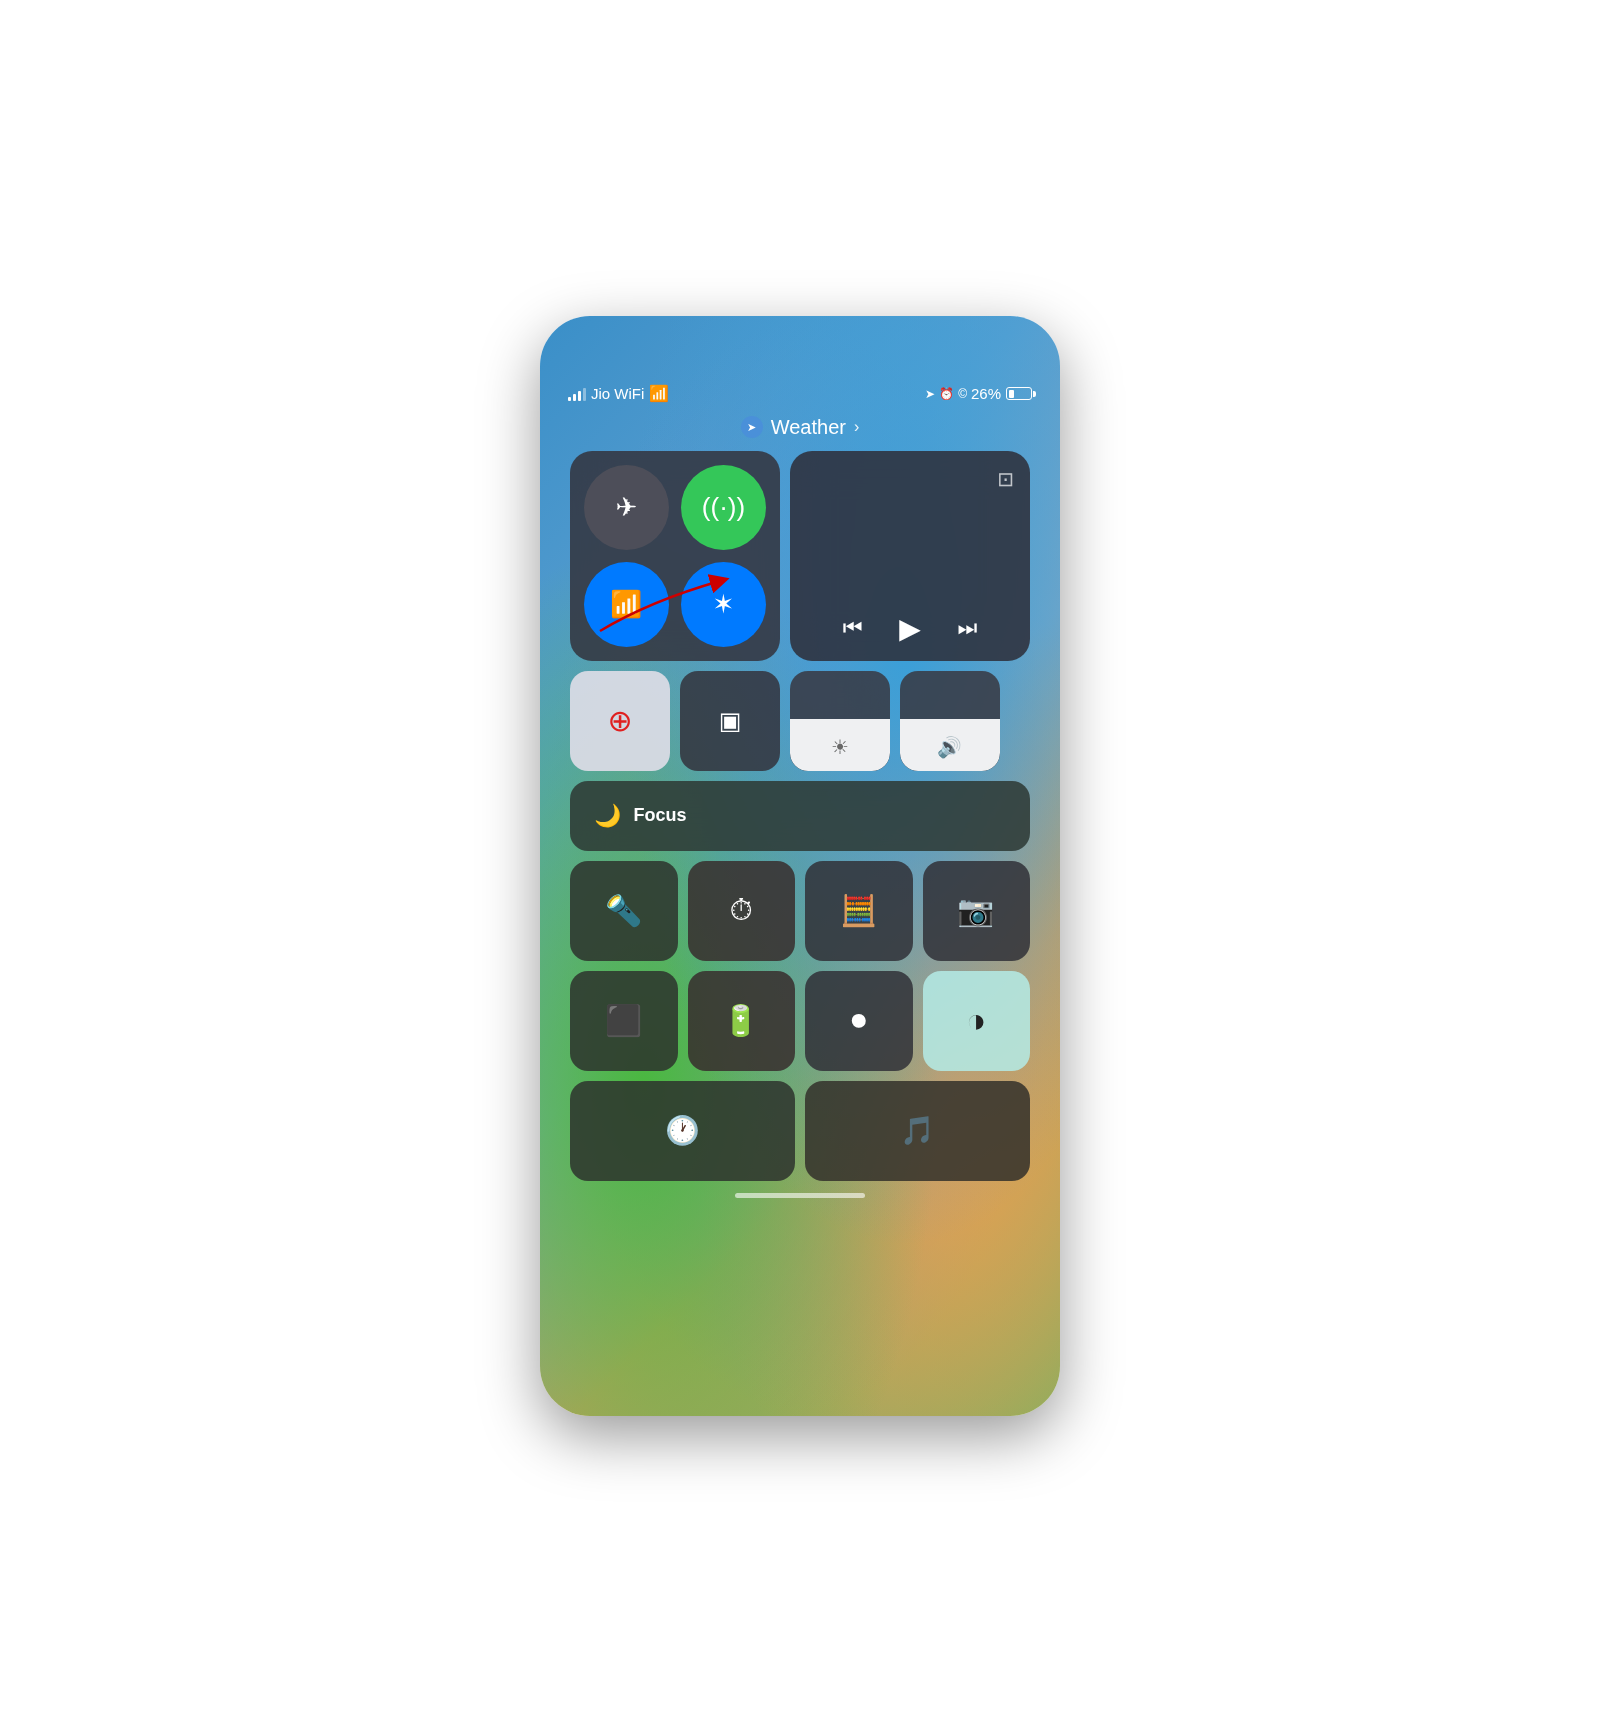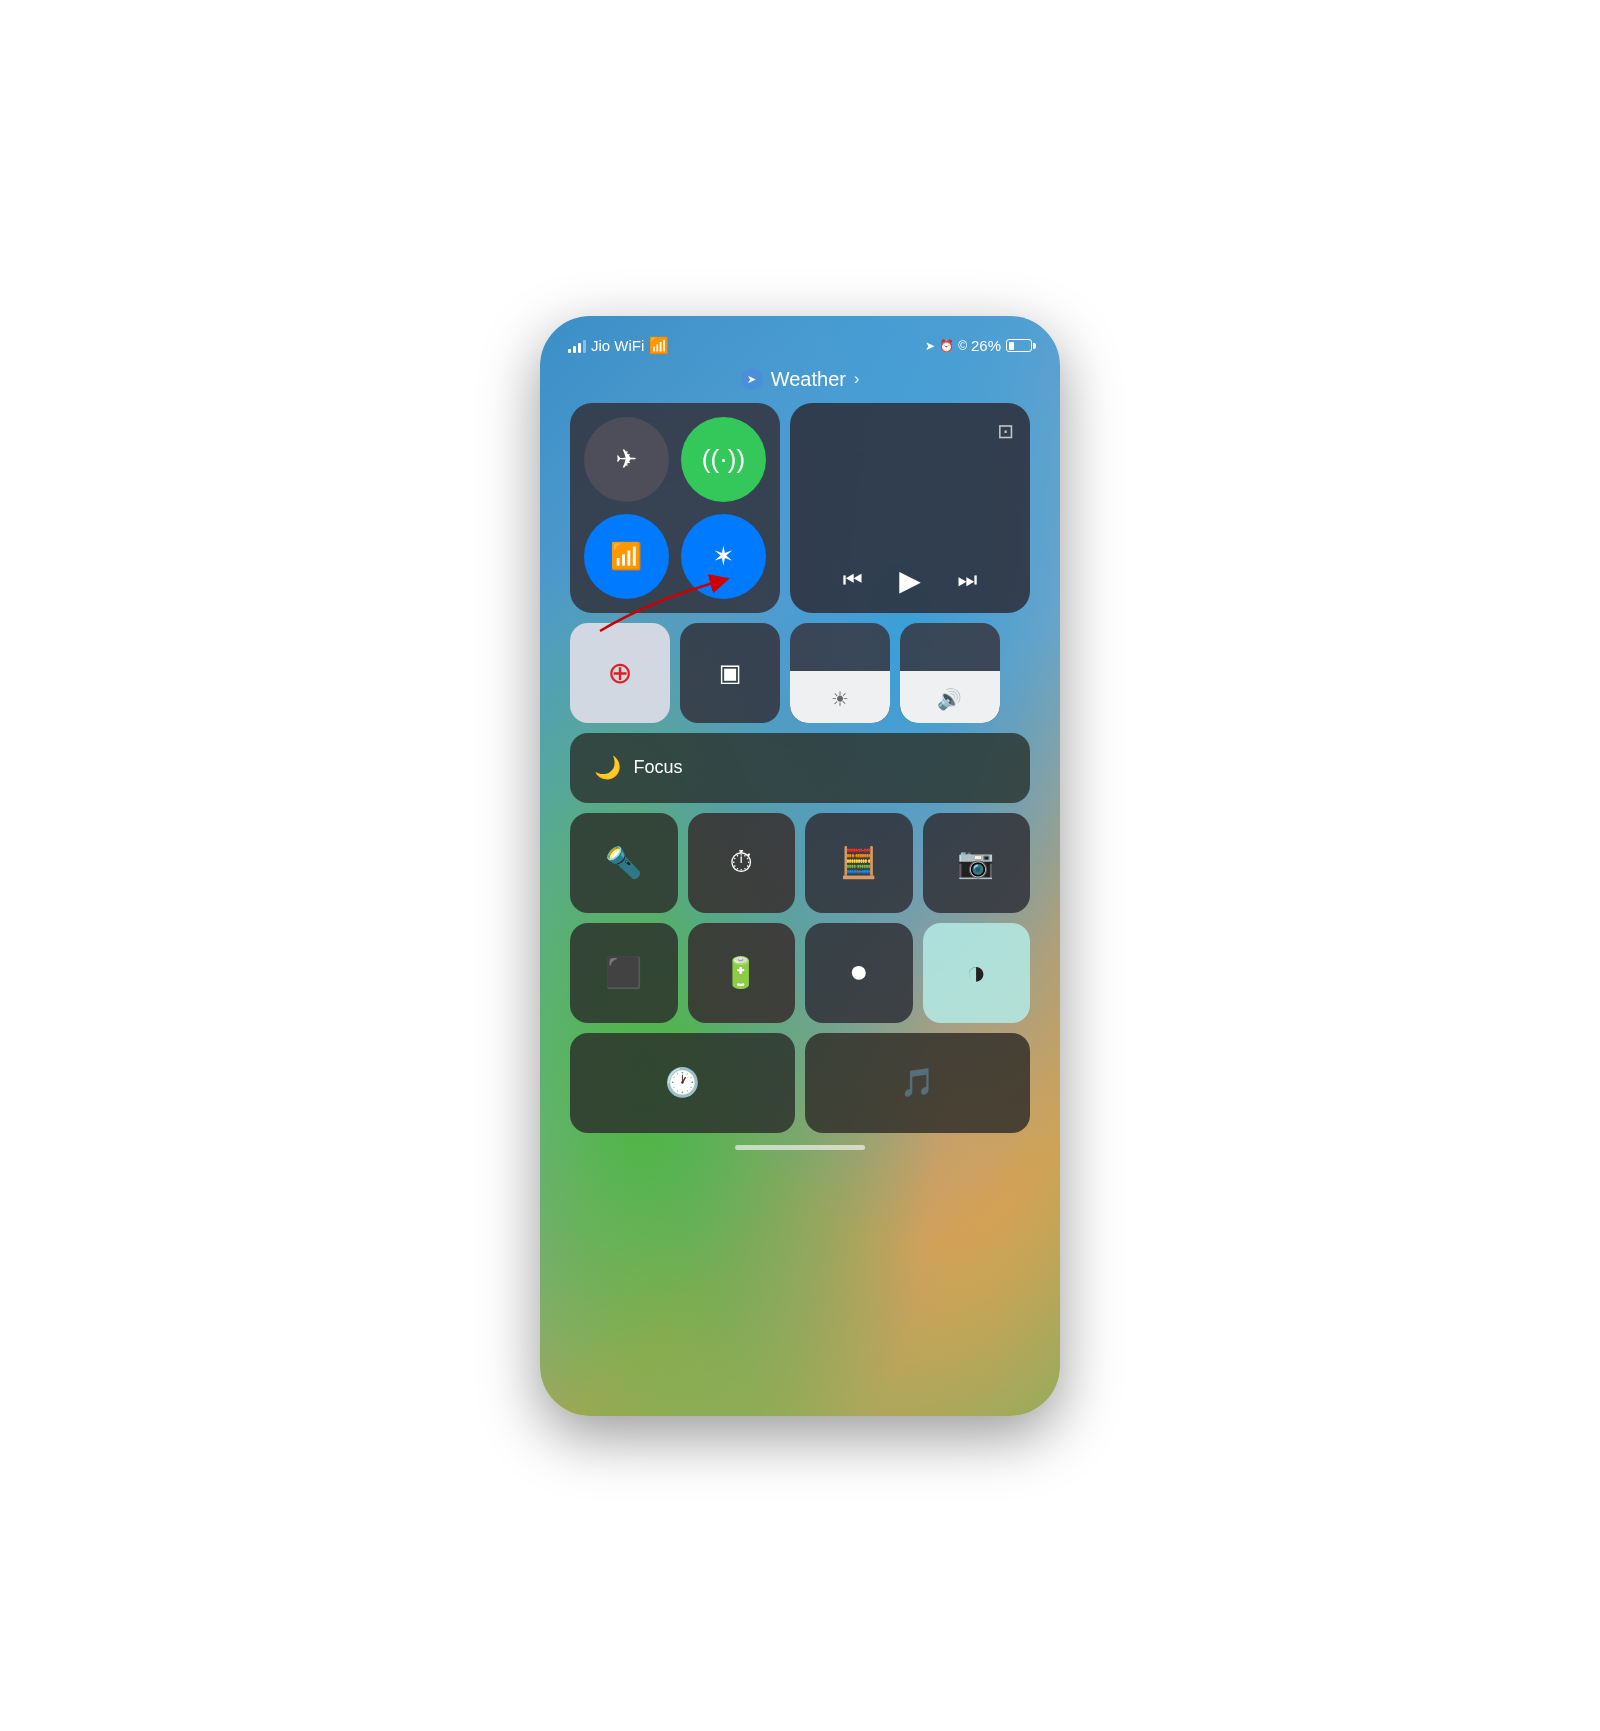--- a/index.html
+++ b/index.html
@@ -32,20 +32,21 @@
     }
     .phone-content {
       position: relative;
       z-index: 2;
       width: 100%;
       height: 100%;
       display: flex;
       flex-direction: column;
       align-items: center;
       padding-top: 14px;
+      margin-top: 48px;
     }
 
     
     .status-bar {
       width: 100%;
       display: flex;
       justify-content: space-between;
       align-items: center;
       padding: 0 28px;
       height: 32px;
@@ -315,21 +316,21 @@
       height: 70px;
       background: rgba(45,55,50,0.85);
       border-radius: 18px;
       display: flex;
       align-items: center;
       padding: 0 24px;
       gap: 12px;
       backdrop-filter: blur(20px);
     }
     .focus-moon { color: white; font-size: 22px; }
-    .focus-label { color: white; font-size: 18px; font-weight: 400; }
+    .focus-label { color: white; font-size: 18px; font-weight: 700; }
 
     
     .icon-grid {
       display: grid;
       grid-template-columns: repeat(4, 1fr);
       gap: 10px;
     }
     .icon-tile {
       height: 100px;
       border-radius: 18px;

